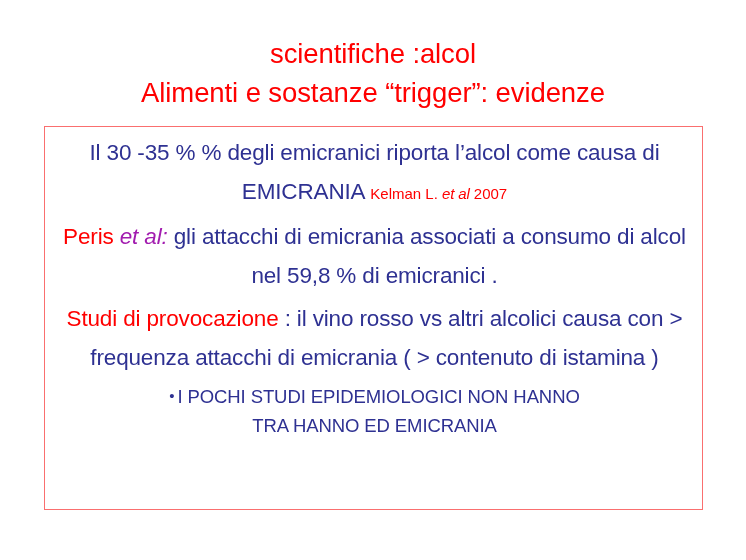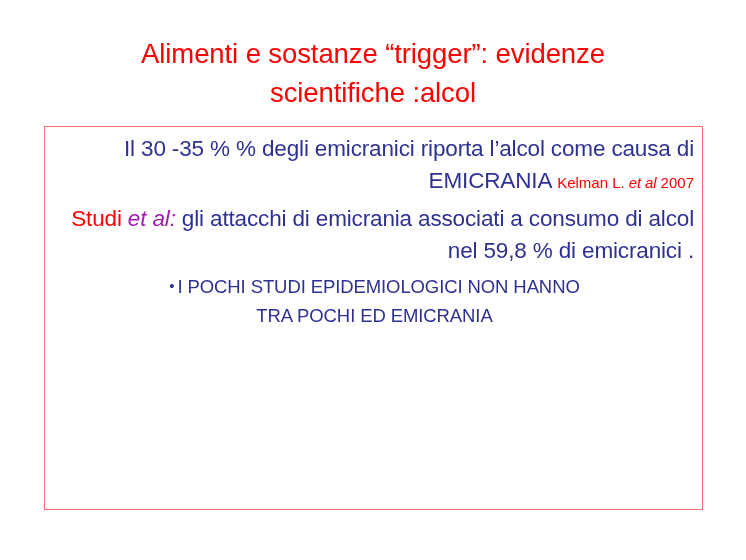--- a/index.html
+++ b/index.html
@@ -53,23 +53,23 @@
     position: absolute;
     left: 10px;
     top: 6px;
     right: 8px;
   }
 
   
   .para {
     color: #2E3192;
     font-size: 22.5px;
-    line-height: 32px;
+    line-height: 39px;
     margin: 0;
-    text-align: right;
+    text-align: center;
     letter-spacing: -0.15px;
   }
   .para + .para { margin-top: 4px; }
 
   .red { color: #FF0000; }
   .red-italic { color: #a21caf; font-style: italic; }
   .cite {
     color: #FF0000;
     font-size: 15px;
     letter-spacing: 0;
@@ -95,37 +95,40 @@
     margin-right: 3px;
   }
   .bullet-line { display: block; white-space: nowrap; }
 </style>
 </head>
 <body>
 
 <div class="slide">
 
   <div class="slide-title">
+    <span class="title-line">scientifiche :alcol</span>
     <span class="title-line">Alimenti e sostanze “trigger”: evidenze</span>
-    <span class="title-line">scientifiche :alcol</span>
   </div>
 
   <div class="content-box">
     <div class="content-inner">
 
       <p class="para">
         <span>Il 30 -35 % % degli  emicranici    riporta  l’alcol come causa   di EMICRANIA </span><span class="cite">Kelman  L. </span><span class="cite-italic">et al</span><span class="cite"> 2007</span>
       </p>
 
       <p class="para">
-        <span class="red"> Studi </span><span class="red-italic">et al:</span><span> gli attacchi  di emicrania  associati   a consumo di alcol nel 59,8 % di  emicranici  .</span>
+        <span class="red"> Peris </span><span class="red-italic">et al:</span><span> gli attacchi  di emicrania  associati   a consumo di alcol nel 59,8 % di  emicranici  .</span>
       </p>
 
+      <p class="para">
+        <span class="red">Studi di provocazione</span><span> :   il vino rosso  vs altri alcolici   causa   con &gt; frequenza attacchi  di emicrania     (  &gt; contenuto di istamina  )</span>
+      </p>
 
       <div class="bullet-block">
         <span class="bullet-line"><span class="bullet-dot">•</span><span>I POCHI STUDI EPIDEMIOLOGICI  NON HANNO</span></span>
-        <span class="bullet-line">TRA POCHI  ED EMICRANIA</span>
+        <span class="bullet-line">TRA HANNO  ED EMICRANIA</span>
       </div>
 
     </div>
   </div>
 
 </div>
 
 </body></html>

